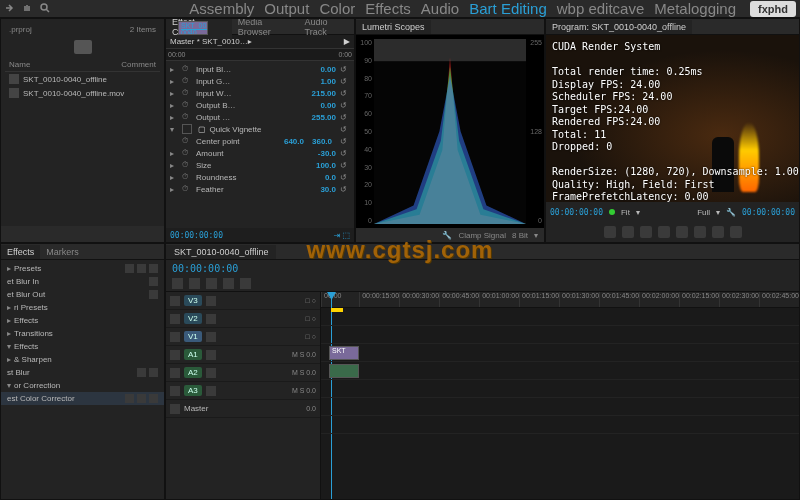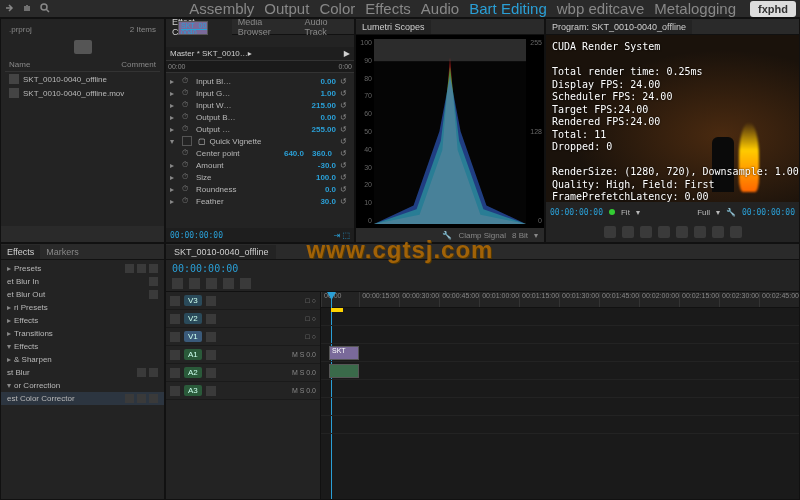--- a/index.html
+++ b/index.html
@@ -32,21 +32,21 @@
 
 
 .fx-body { padding:2px 0; }
 .fx-item { padding:2px 6px; display:flex; align-items:center; justify-content:space-between; font-size:8px; color:#b8b8b8; }
 .fx-item .tri { color:#888; margin-right:3px; }
 .fx-icons { display:flex; gap:3px; }
 .fx-icons i { width:9px; height:9px; background:#3a3a3a; display:inline-block; }
 .fx-item.sel { background:#2c3540; }
 
 
-.ec-head { height:14px; font-size:8px; color:#cfcfcf; padding:0 4px; display:flex; align-items:center; background:#1e1e1e; border-bottom:1px solid #333;margin-top:12px; }
+.ec-head { height:14px; font-size:8px; color:#cfcfcf; padding:0 4px; display:flex; align-items:center; background:#1e1e1e; border-bottom:1px solid #333; }
 .ec-head .clip { color:#2a9fd6; text-decoration:underline; margin-left:4px; }
 .ec-ruler { height:12px; background:#1a1a1a; font-size:7px; color:#888; display:flex; align-items:center; padding:0 2px; justify-content:space-between; border-bottom:1px solid #333; }
 .ec-params { padding:2px 4px; }
 .ec-row { display:flex; align-items:center; font-size:8px; padding:1px 0; gap:4px; }
 .ec-row .tw { width:8px; color:#888; }
 .ec-row .stopw { width:10px; color:#888; }
 .ec-row .nm { flex:1; color:#b8b8b8; }
 .ec-row .val { color:#2a9fd6; width:30px; text-align:right;font-weight:bold; }
 .ec-row .val2 { color:#2a9fd6; width:28px; text-align:center;font-weight:bold; }
 .ec-row .reset { width:10px; color:#888; }
@@ -466,20 +466,25 @@
             <span class="lbl a">A2</span>
             <i class="sync"></i>
             <span class="meta">M  S  0.0</span>
           </div>
       <div class="trk">
             <i class="lock"></i>
             <span class="lbl a">A3</span>
             <i class="sync"></i>
             <span class="meta">M  S  0.0</span>
           </div>
+      <div class="trk">
+            <i class="lock"></i>
+            <span>Master</span>
+            <span class="meta">0.0</span>
+          </div>
     </div>
     <div class="tl-tracks">
       <div class="tl-ruler">
         <span>00:00</span>
             <span>00:00:15:00</span>
             <span>00:00:30:00</span>
             <span>00:00:45:00</span>
             <span>00:01:00:00</span>
             <span>00:01:15:00</span>
             <span>00:01:30:00</span>

